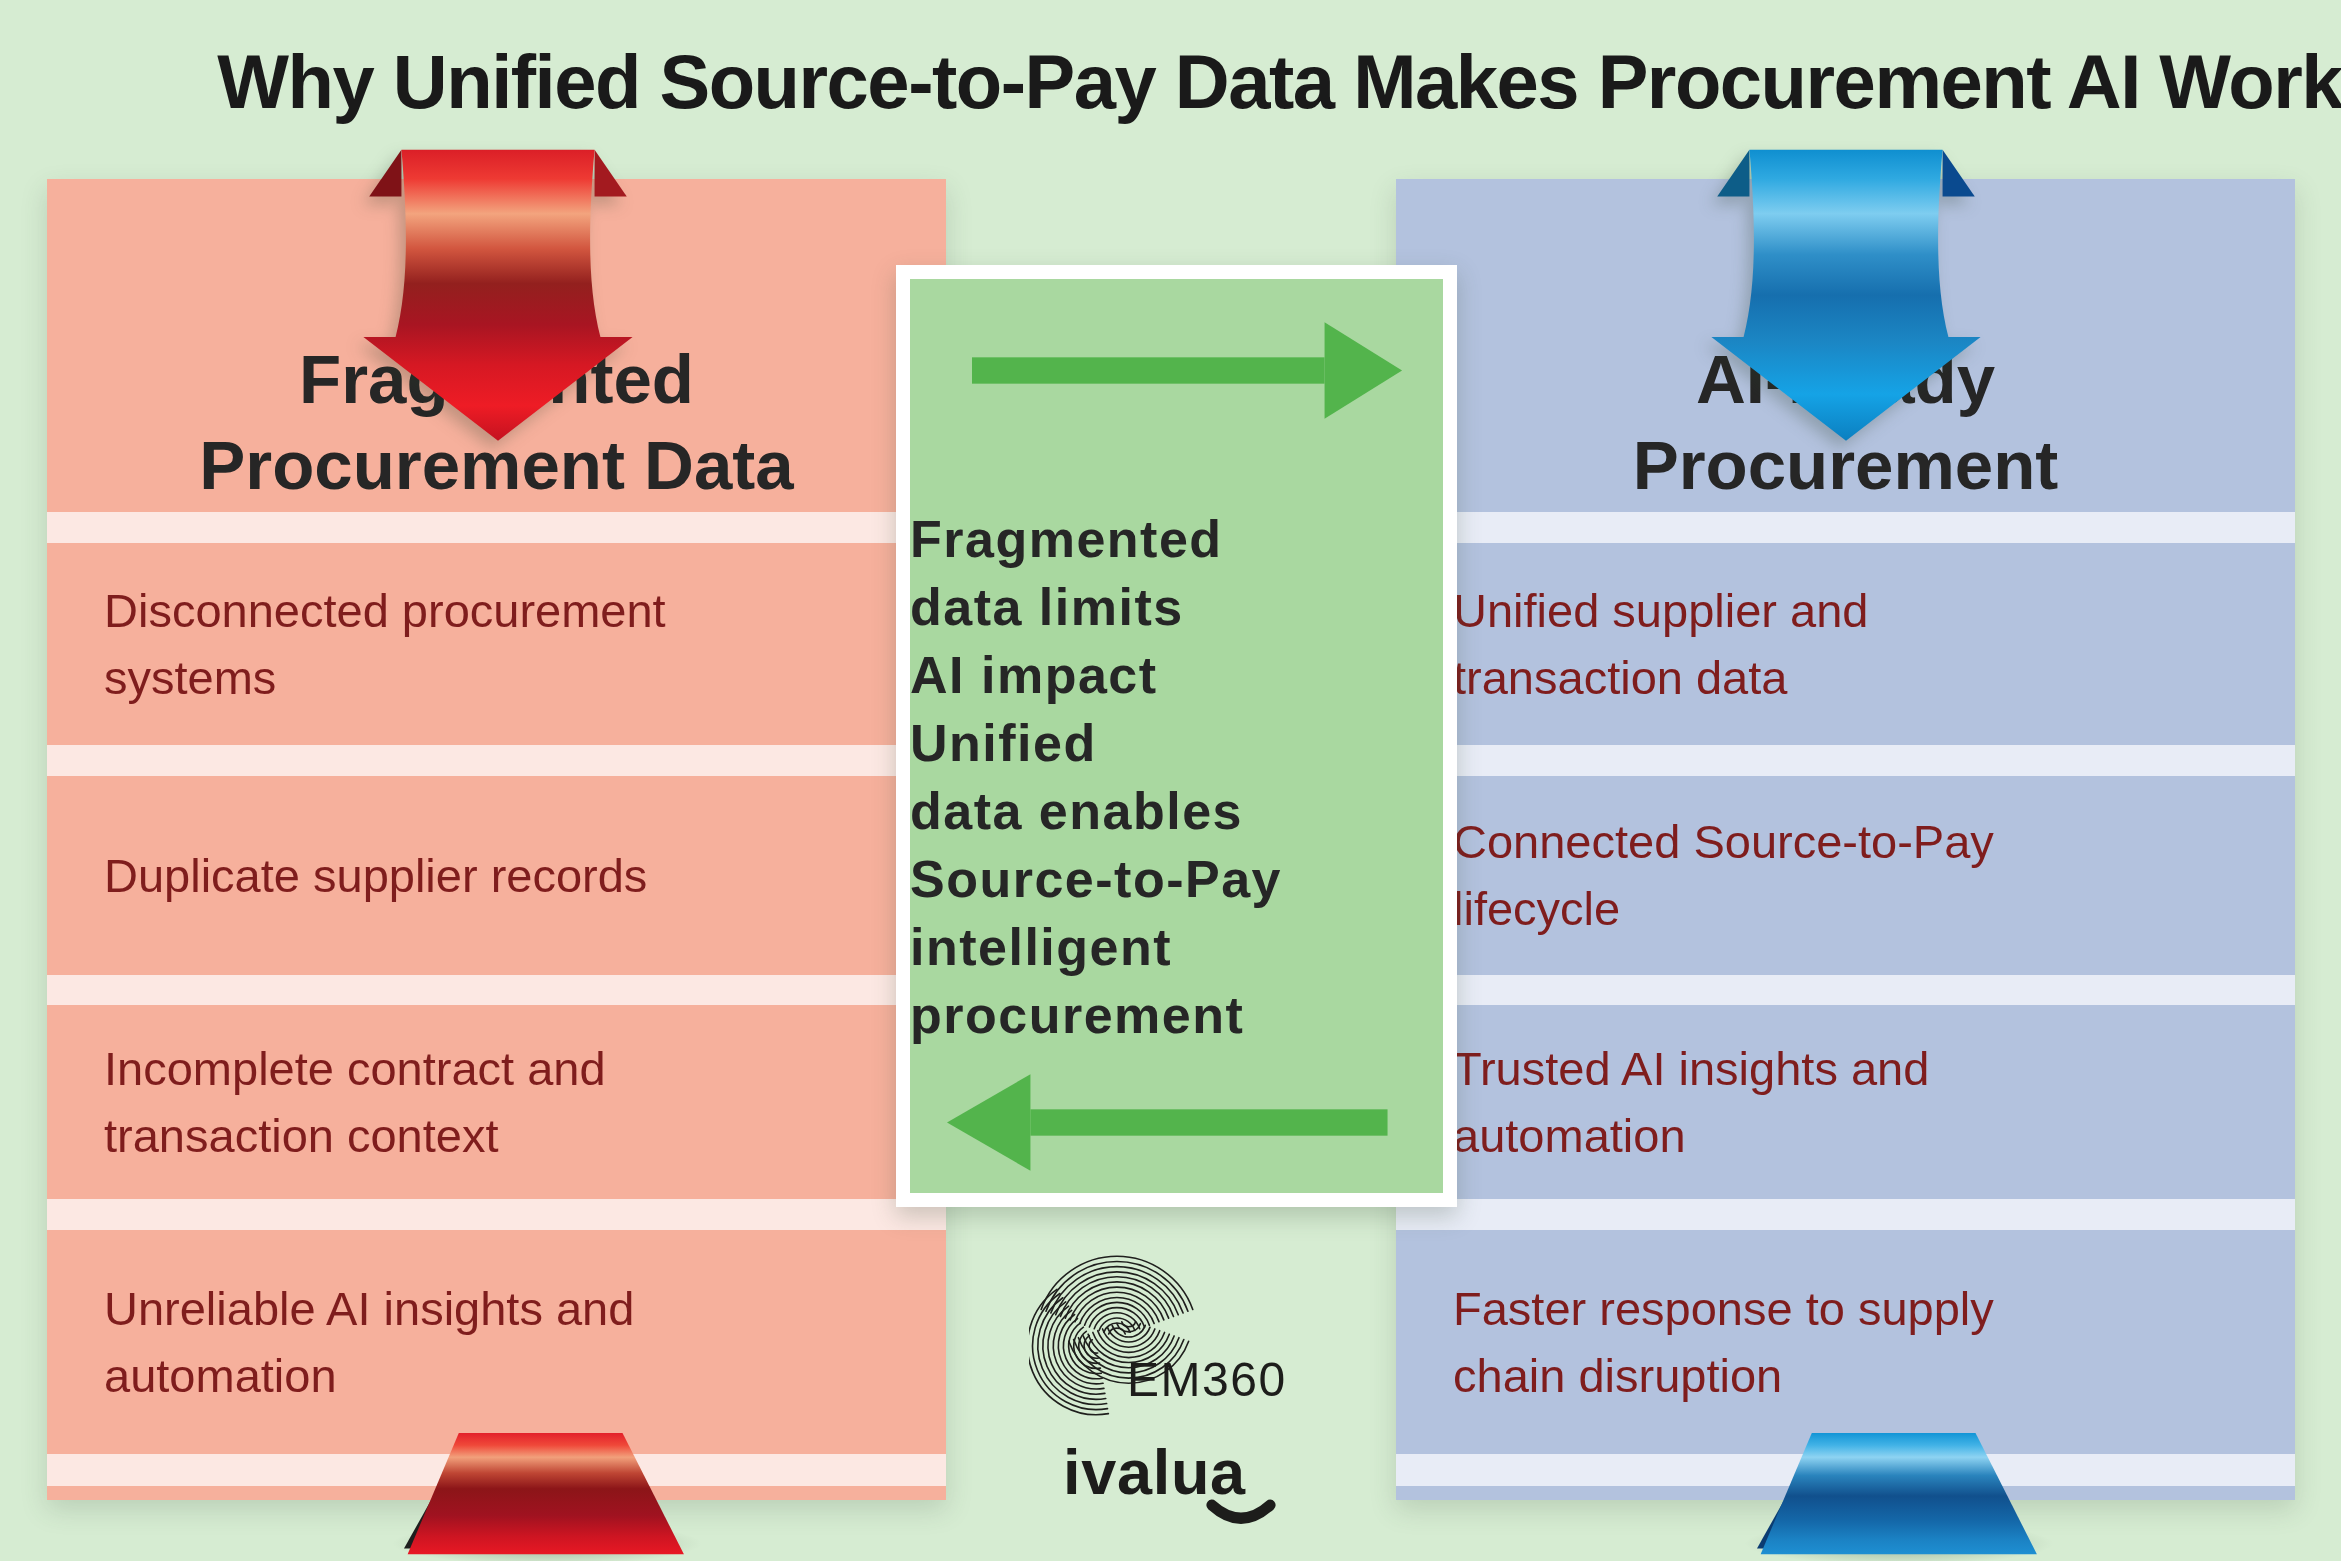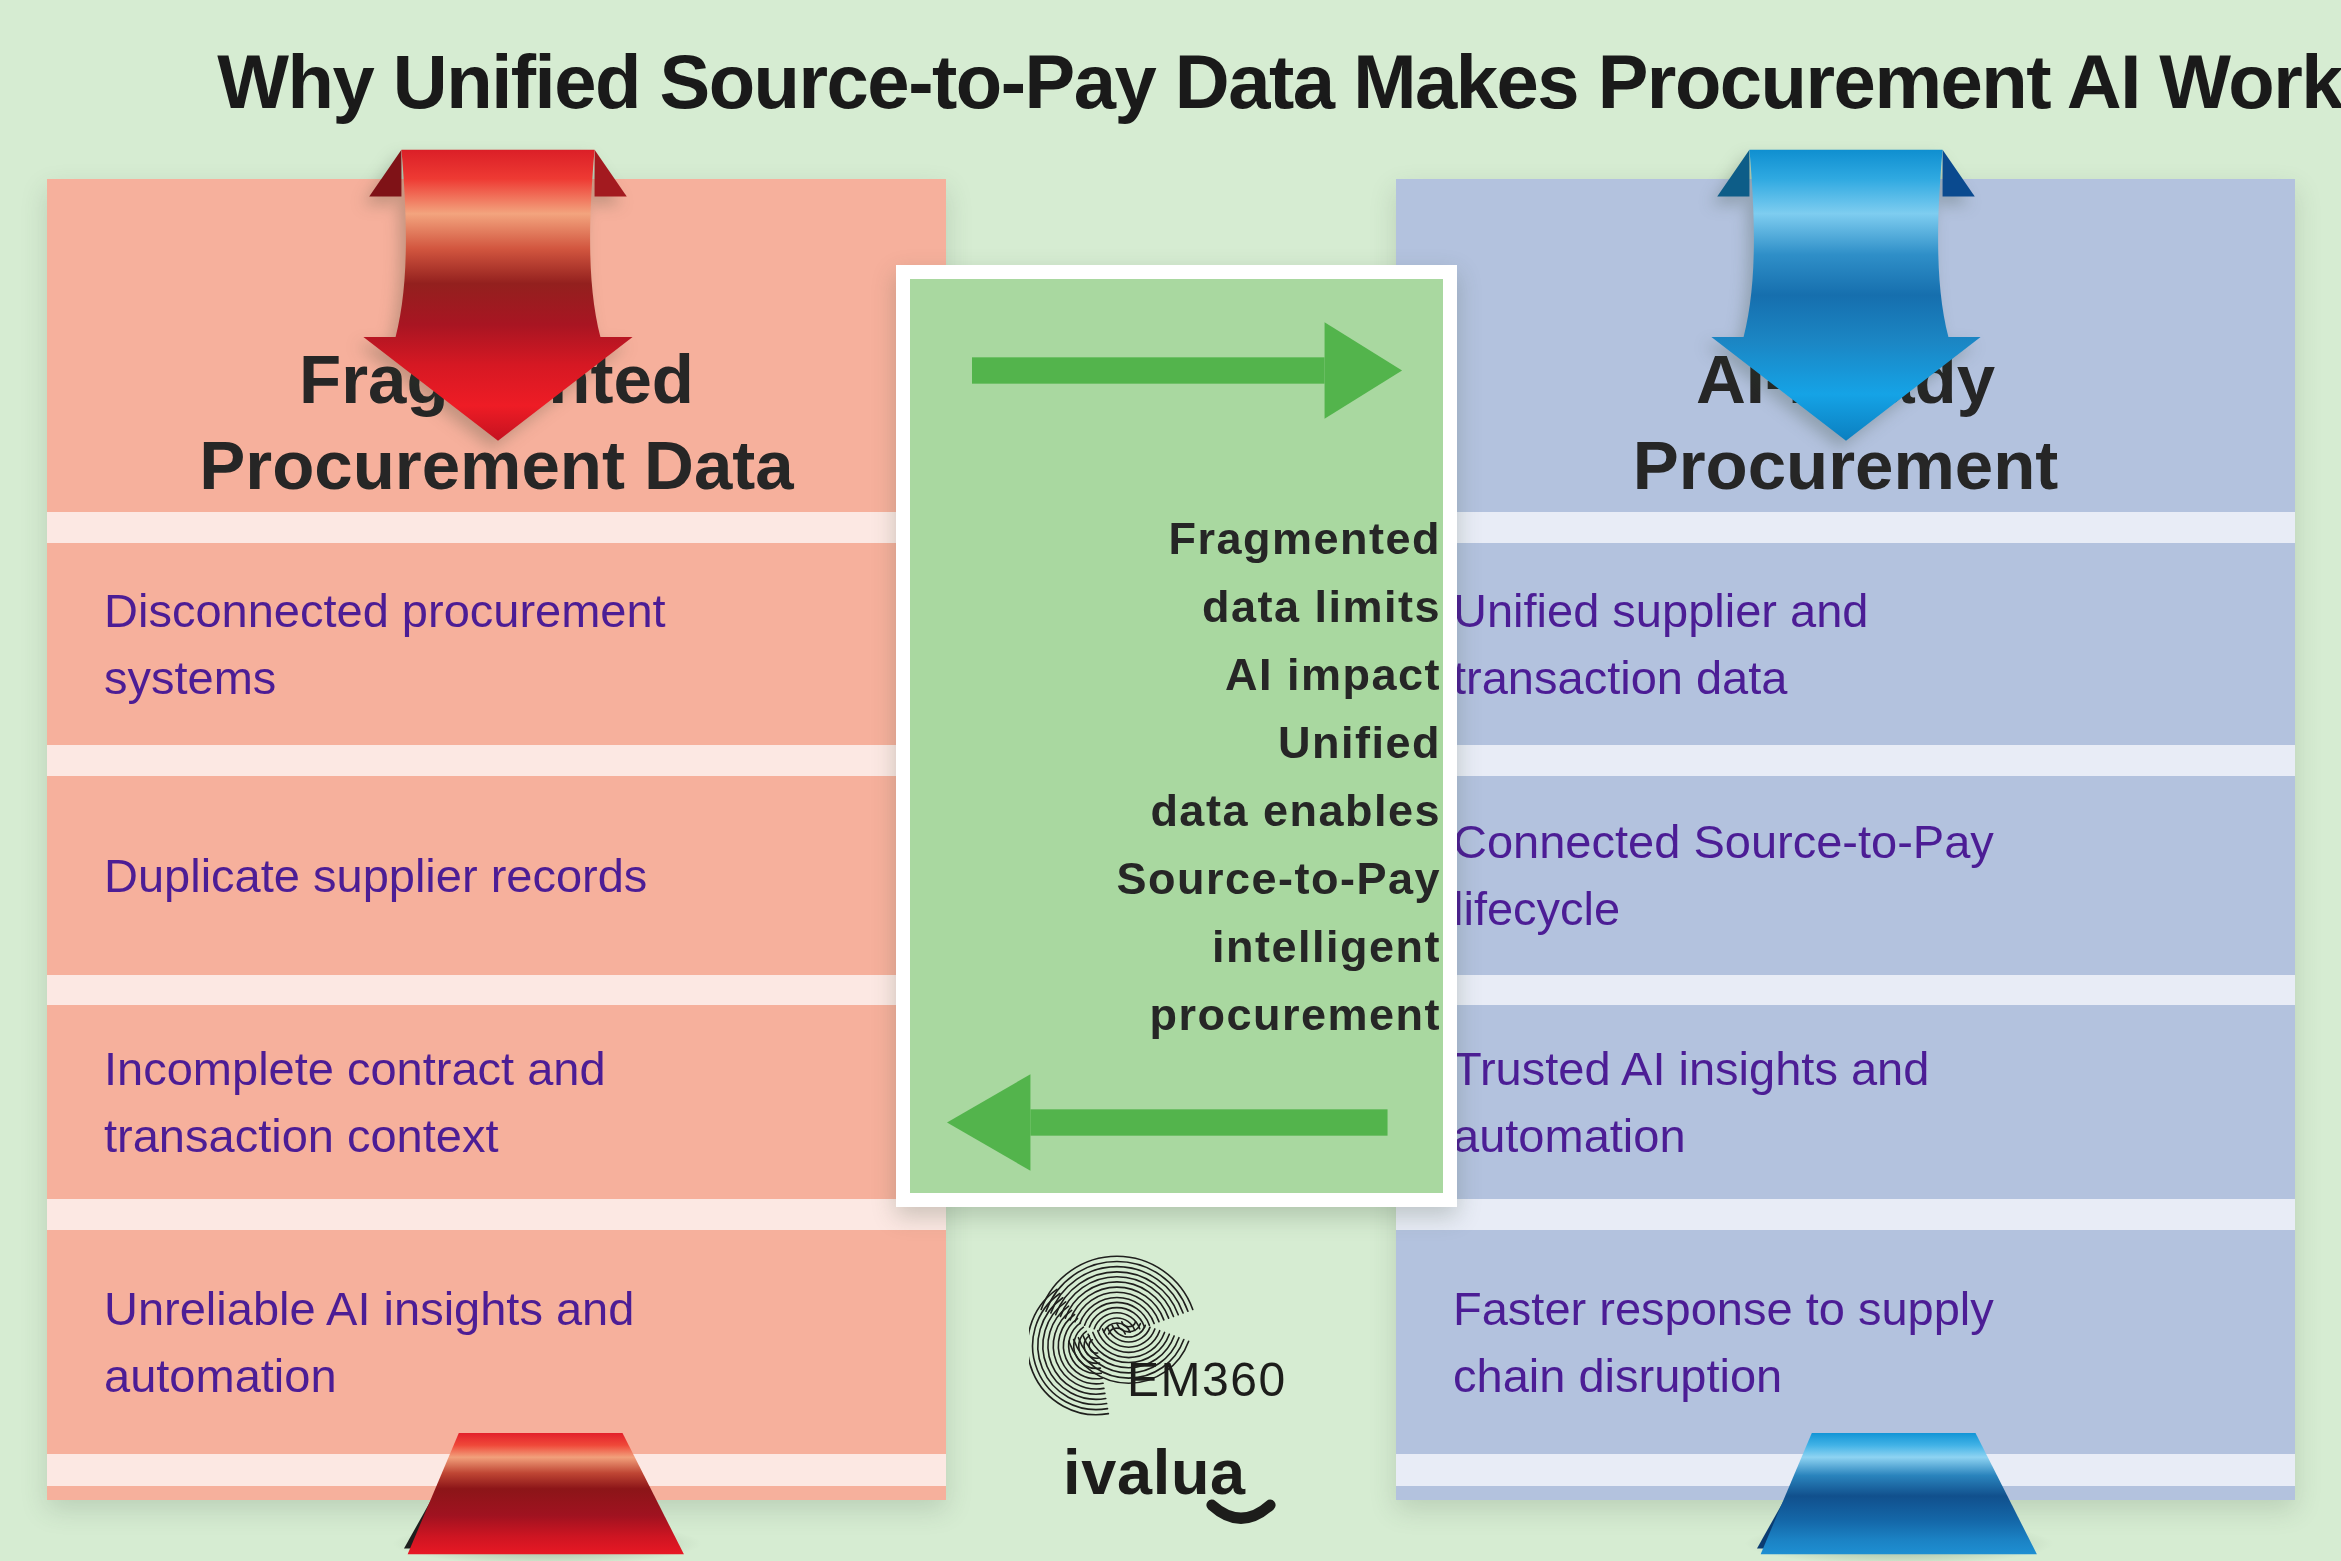--- a/index.html
+++ b/index.html
@@ -38,33 +38,33 @@
   .seg-r4{height:232px;}
   .seg-foot{height:33px;}
   .seg-band{height:14.6px;}
 
   .hdr{
     font-size:69px;font-weight:800;color:#262626;line-height:1.24;
     text-align:center;max-width:703px;padding-bottom:4.4px;
   }
   .rowseg{display:flex;align-items:center;}
   .row-text{
-    font-size:47px;font-weight:400;color:#4c1d95;line-height:67px;
+    font-size:47px;font-weight:400;color:#7f1d1d;line-height:67px;
     padding-left:57px;max-width:644px;
   }
 
   
   .green-box{
     left:896px;top:265px;width:561px;height:942px;z-index:2;
     background:#a9d8a0;border:14.6px solid #ffffff;box-sizing:border-box;
     box-shadow:0 8.8px 22px rgba(60,80,60,.25);
   }
   .center-text{
-    left:910px;top:505px;width:531px;z-index:3;text-align:right;
-    font-size:45px;font-weight:700;letter-spacing:1.5px;color:#262626;line-height:68px;
+    left:910px;top:505px;width:531px;z-index:3;text-align:left;
+    font-size:52px;font-weight:700;letter-spacing:1.5px;color:#262626;line-height:68px;
   }
   .garrow{z-index:3;}
 
   
   .em360-text{left:1127px;top:1352px;font-size:48px;font-weight:500;
     letter-spacing:1.5px;color:#1d1d1b;z-index:2;}
   .ivalua-text{left:1063px;top:1436px;font-size:63px;font-weight:700;
     letter-spacing:0.7px;color:#1d1d1b;z-index:2;}
 
   .ribbon{z-index:4;filter:drop-shadow(-5.9px 8.8px 7.3px rgba(40,60,40,.25));}

